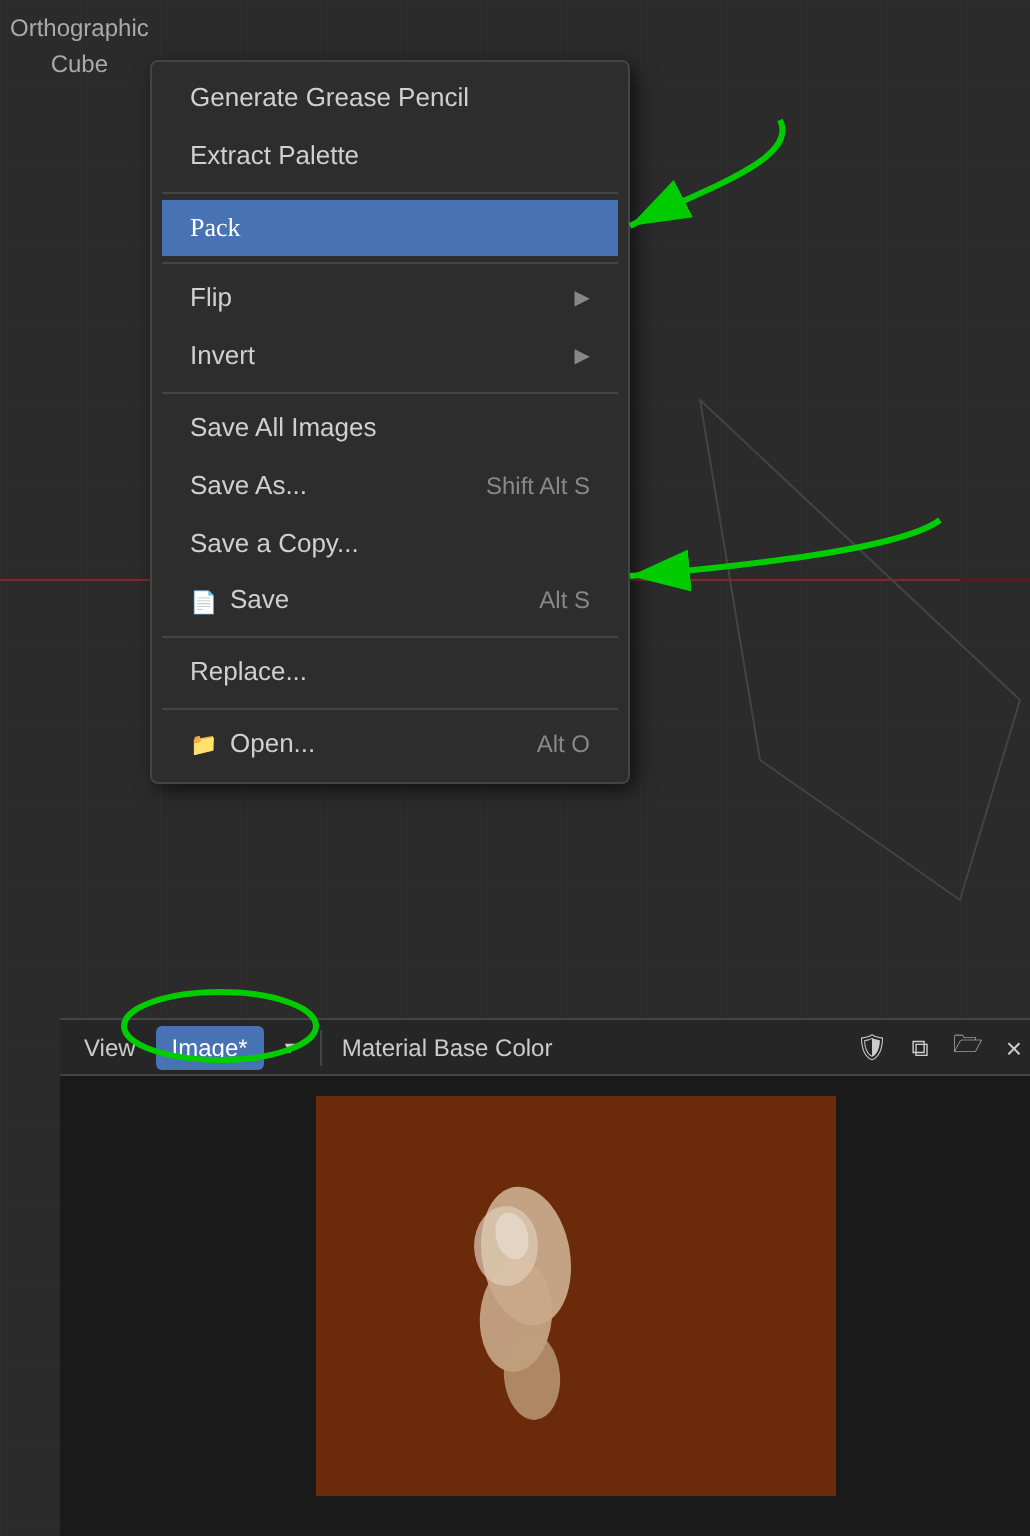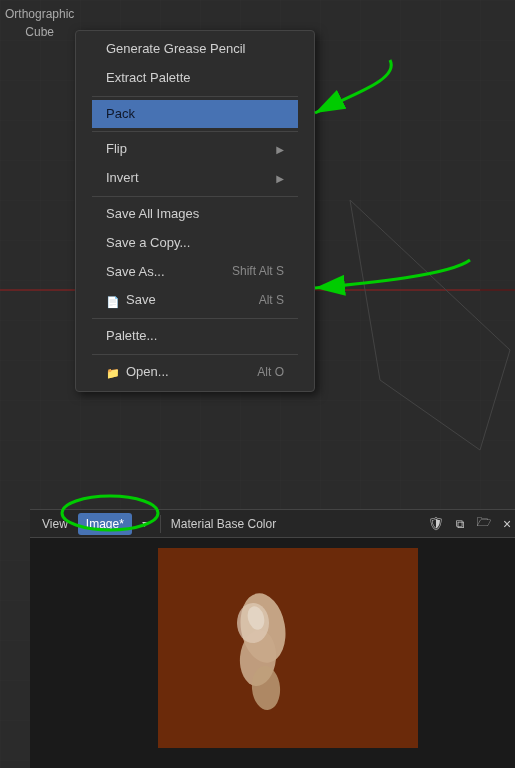--- a/index.html
+++ b/index.html
@@ -36,39 +36,40 @@
 
     
     .context-menu {
       position: absolute;
       top: 30px;
       left: 75px;
       width: 240px;
       background: #2d2d2d;
       border: 1px solid #444;
       border-radius: 4px;
-      padding: 4px 16px;
+      padding: 4px 5px;
       z-index: 100;
       box-shadow: 3px 3px 10px rgba(0,0,0,0.6);
     }
 
     .menu-item {
       display: flex;
       justify-content: space-between;
       align-items: center;
       padding: 4px 14px;
       cursor: pointer;
       color: #d0d0d0;
       font-size: 13px;
       line-height: 1.6;
     }
 
     .menu-item.active, .menu-item.highlighted {
       background: #4772b3;
-      color: #0f172a;
+      color: #ffffff;
+      font-family: Liberation Serif, serif;
     }
 
     .menu-item .shortcut {
       color: #888;
       font-size: 12px;
     }
 
     .menu-item .arrow {
       color: #888;
       font-size: 10px;
@@ -253,37 +254,37 @@
   <div class="menu-item">
     <span>Invert</span>
     <span class="arrow">▶</span>
   </div>
   <div class="menu-divider"></div>
 
   <div class="menu-item">
     <span>Save All Images</span>
   </div>
   <div class="menu-item">
-    <span>Save a Copy...</span>
-  </div>
-  <div class="menu-item">
     <span>Save As...</span>
     <span class="shortcut">Shift Alt S</span>
+  </div>
+  <div class="menu-item">
+    <span>Save a Copy...</span>
   </div>
   <div class="menu-item">
     <div class="menu-item-with-icon">
       <span class="menu-icon" style="font-size:11px;">📄</span>
       <span>Save</span>
     </div>
     <span class="shortcut">Alt S</span>
   </div>
   <div class="menu-divider"></div>
 
   <div class="menu-item">
-    <span>Palette...</span>
+    <span>Replace...</span>
   </div>
   <div class="menu-divider"></div>
 
   <div class="menu-item">
     <div class="menu-item-with-icon">
       <span class="menu-icon" style="font-size:11px;">📁</span>
       <span>Open...</span>
     </div>
     <span class="shortcut">Alt O</span>
   </div>

